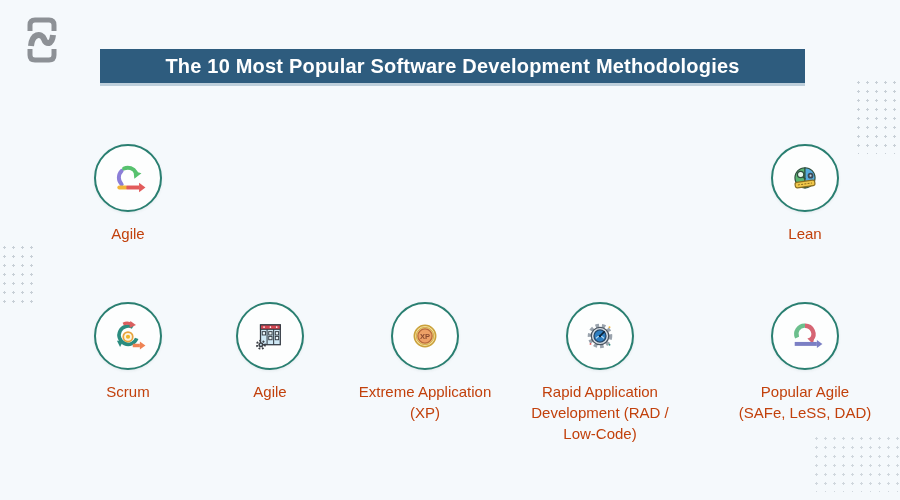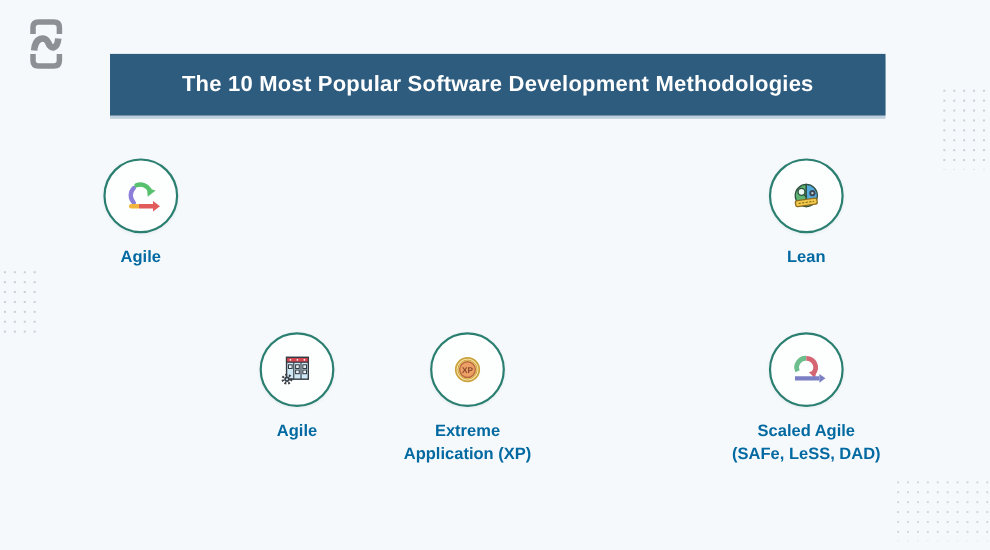--- a/index.html
+++ b/index.html
@@ -9,34 +9,34 @@
   
   .dots{position:absolute;background-image:radial-gradient(circle,#bcc4cd 1.1px,transparent 1.4px);background-size:9px 9px;opacity:.8;}
   .dots-right-top{right:2px;top:78px;width:44px;height:76px;}
   .dots-left-mid{left:0;top:243px;width:38px;height:66px;}
   .dots-bottom-right{right:0;bottom:8px;width:88px;height:58px;opacity:.65;}
 
   
   .logo{position:absolute;left:22px;top:13px;width:40px;height:54px;}
 
   
-  .banner{position:absolute;left:100px;top:49px;width:705px;height:56px;background:#2e5c7e;
+  .banner{position:absolute;left:100px;top:49px;width:705px;height:34px;background:#2e5c7e;
           display:flex;align-items:center;justify-content:center;
           box-shadow:0 3px 0 rgba(125,156,180,.45);}
   .banner h1{margin:0;color:#ffffff;font-size:20px;font-weight:bold;letter-spacing:.2px;}
 
   
   .cell{position:absolute;width:170px;display:flex;flex-direction:column;align-items:center;}
   .circle{width:64px;height:64px;border-radius:50%;background:#fdfefe;border:2px solid #2a7f71;
           display:flex;align-items:center;justify-content:center;box-shadow:0 1px 3px rgba(20,60,60,.07);}
-  .label{margin-top:11px;font-size:15px;font-weight:bold;color:#0369a1;text-align:center;line-height:1.4;}
+  .label{margin-top:11px;font-size:15px;font-weight:normal;color:#c2410c;text-align:center;line-height:1.4;}
   .w110{max-width:112px;} .w135{max-width:135px;} .w140{max-width:142px;}
 
   .r1{top:144px;} .r2{top:302px;}
-  .c1{left:43px;} .c2{left:185px;} .c3{left:340px;} .c4{left:515px;} .c5{left:648px;}
+  .c1{left:43px;} .c2{left:185px;} .c3{left:340px;} .c4{left:515px;} .c5{left:720px;}
 </style>
 </head>
 <body>
 
 <div class="canvas">
 
   <div class="dots dots-right-top"></div>
   <div class="dots dots-left-mid"></div>
   <div class="dots dots-bottom-right"></div>
 
@@ -78,20 +78,35 @@
         <path d="M21.5 22.5 L24.5 25.5" stroke="#2f4f3f" stroke-width="2"></path>
         <g transform="rotate(-8 24 31.5)">
           <rect x="11.5" y="28" width="25" height="7" rx="2.4" fill="#f2c84b" stroke="#8a6d1f" stroke-width="1.5"></rect>
           <path d="M15 31.5 h18" stroke="#8a6d1f" stroke-width="1.2" stroke-dasharray="2.5 1.6"></path>
         </g>
       </svg>
     </div>
     <div class="label">Lean</div>
   </div>
 
+  <div class="cell r2 c1">
+    <div class="circle">
+      <svg width="38" height="38" viewBox="0 0 48 48">
+        <path d="M30 13 A11.5 11.5 0 1 0 35 27" fill="none" stroke="#2a8c7f" stroke-width="4.6"></path>
+        <polygon points="10,30 18,30 14,38" fill="#2a8c7f"></polygon>
+        <circle cx="24" cy="25" r="6" fill="#faf4e2" stroke="#e8a33d" stroke-width="2.2"></circle>
+        <circle cx="24" cy="25" r="2.6" fill="#f0b429"></circle>
+        <path d="M18 9 A9 7 0 0 1 29 10" fill="none" stroke="#d95f5f" stroke-width="4"></path>
+        <polygon points="27,5 34,10 26,14" fill="#d95f5f"></polygon>
+        <path d="M30 36 H39" stroke="#ef8354" stroke-width="4.4"></path>
+        <polygon points="39,31 39,41 46,36" fill="#ef8354"></polygon>
+      </svg>
+    </div>
+    <div class="label">Scrum</div>
+  </div>
 
   <div class="cell r2 c2">
     <div class="circle">
       <svg width="38" height="38" viewBox="0 0 48 48">
         <rect x="12" y="10" width="25" height="25" fill="#cfe8f5" stroke="#333a42" stroke-width="1.6"></rect>
         <rect x="12" y="10" width="25" height="5.5" fill="#d64550" stroke="#333a42" stroke-width="1.4"></rect>
         <circle cx="16.5" cy="12.8" r="1" fill="#ffffff"></circle>
           <circle cx="24.5" cy="12.8" r="1" fill="#ffffff"></circle>
           <circle cx="32.5" cy="12.8" r="1" fill="#ffffff"></circle>
         <path d="M20.3 15.5 V35 M28.6 15.5 V35" stroke="#333a42" stroke-width="1.3"></path>
@@ -113,27 +128,43 @@
       <svg width="38" height="38" viewBox="0 0 48 48">
         <circle cx="24" cy="24" r="13.5" fill="#f9e6ab" stroke="#caa23c" stroke-width="2"></circle>
         <circle cx="24" cy="24" r="11" fill="#f3cf7e" stroke="#caa23c" stroke-width="1"></circle>
         <circle cx="24" cy="24" r="9" fill="#eda066" stroke="#b96a3c" stroke-width="1.6"></circle>
         <text x="24" y="27.4" font-size="9.5" font-weight="bold" fill="#8a4a2f" text-anchor="middle">XP</text>
       </svg>
     </div>
     <div class="label w135">Extreme Application (XP)</div>
   </div>
 
+  <div class="cell r2 c4">
+    <div class="circle">
+      <svg width="38" height="38" viewBox="0 0 48 48">
+        <circle cx="24" cy="24" r="12.5" fill="none" stroke="#9aa3ad" stroke-width="6" stroke-dasharray="4.2 3.4"></circle>
+        <circle cx="24" cy="24" r="11" fill="#d7dde4" stroke="#4a5560" stroke-width="1.6"></circle>
+        <circle cx="24" cy="24" r="7.6" fill="#2f7fc1" stroke="#24486b" stroke-width="1.6"></circle>
+        <path d="M19 27 A6 6 0 0 1 29 27" fill="none" stroke="#bfe0f7" stroke-width="1.4"></path>
+        <path d="M24 24 L29.2 18.8" stroke="#0d2438" stroke-width="2" stroke-linecap="round"></path>
+        <circle cx="24" cy="24" r="1.6" fill="#0d2438"></circle>
+        <circle cx="36" cy="13" r="1.2" fill="#f2b53a"></circle>
+        <circle cx="12" cy="34" r="1.2" fill="#e05252"></circle>
+        <circle cx="36" cy="35" r="1.2" fill="#2a8c7f"></circle>
+      </svg>
+    </div>
+    <div class="label w140">Rapid Application Development (RAD / Low-Code)</div>
+  </div>
 
   <div class="cell r2 c5">
     <div class="circle">
       <svg width="38" height="38" viewBox="0 0 48 48">
         <path d="M24 11 A10.5 10.5 0 0 0 14 26" fill="none" stroke="#6cbf8d" stroke-width="5.5"></path>
         <path d="M24 11 A10.5 10.5 0 0 1 32 28.5" fill="none" stroke="#d66573" stroke-width="5.5"></path>
         <polygon points="36,24 34,34 27,27" fill="#d66573"></polygon>
         <path d="M11 34 H39" stroke="#7b7fc4" stroke-width="5"></path>
         <polygon points="39,29 39,39 46,34" fill="#7b7fc4"></polygon>
       </svg>
     </div>
-    <div class="label w135">Scaled Agile (SAFe, LeSS, DAD)</div>
+    <div class="label w135">Popular Agile (SAFe, LeSS, DAD)</div>
   </div>
 
 </div>
 
 </body></html>

